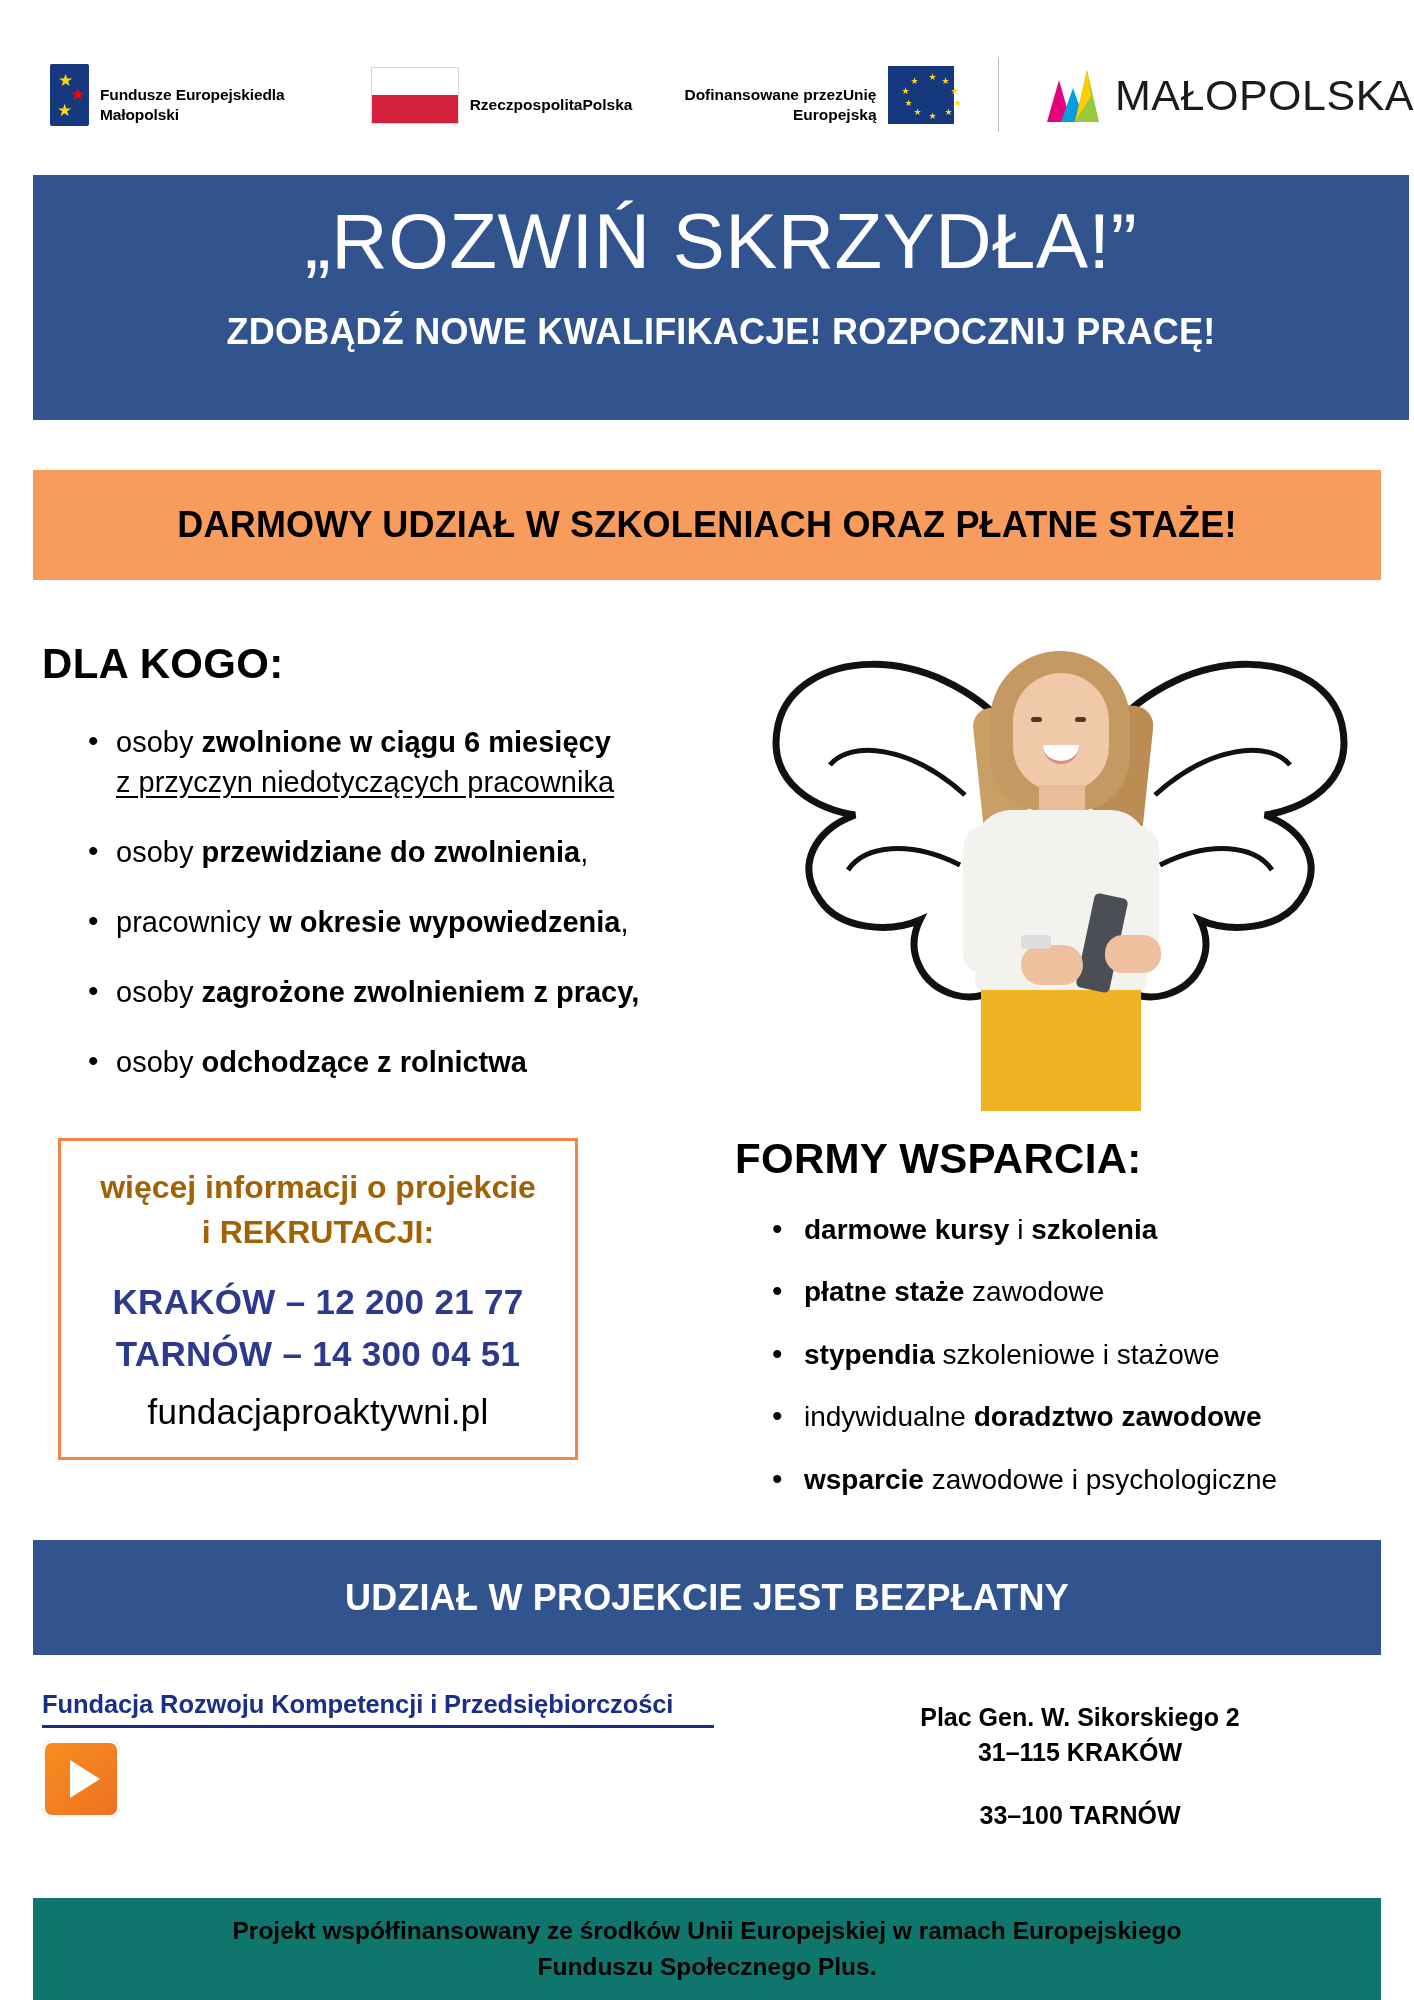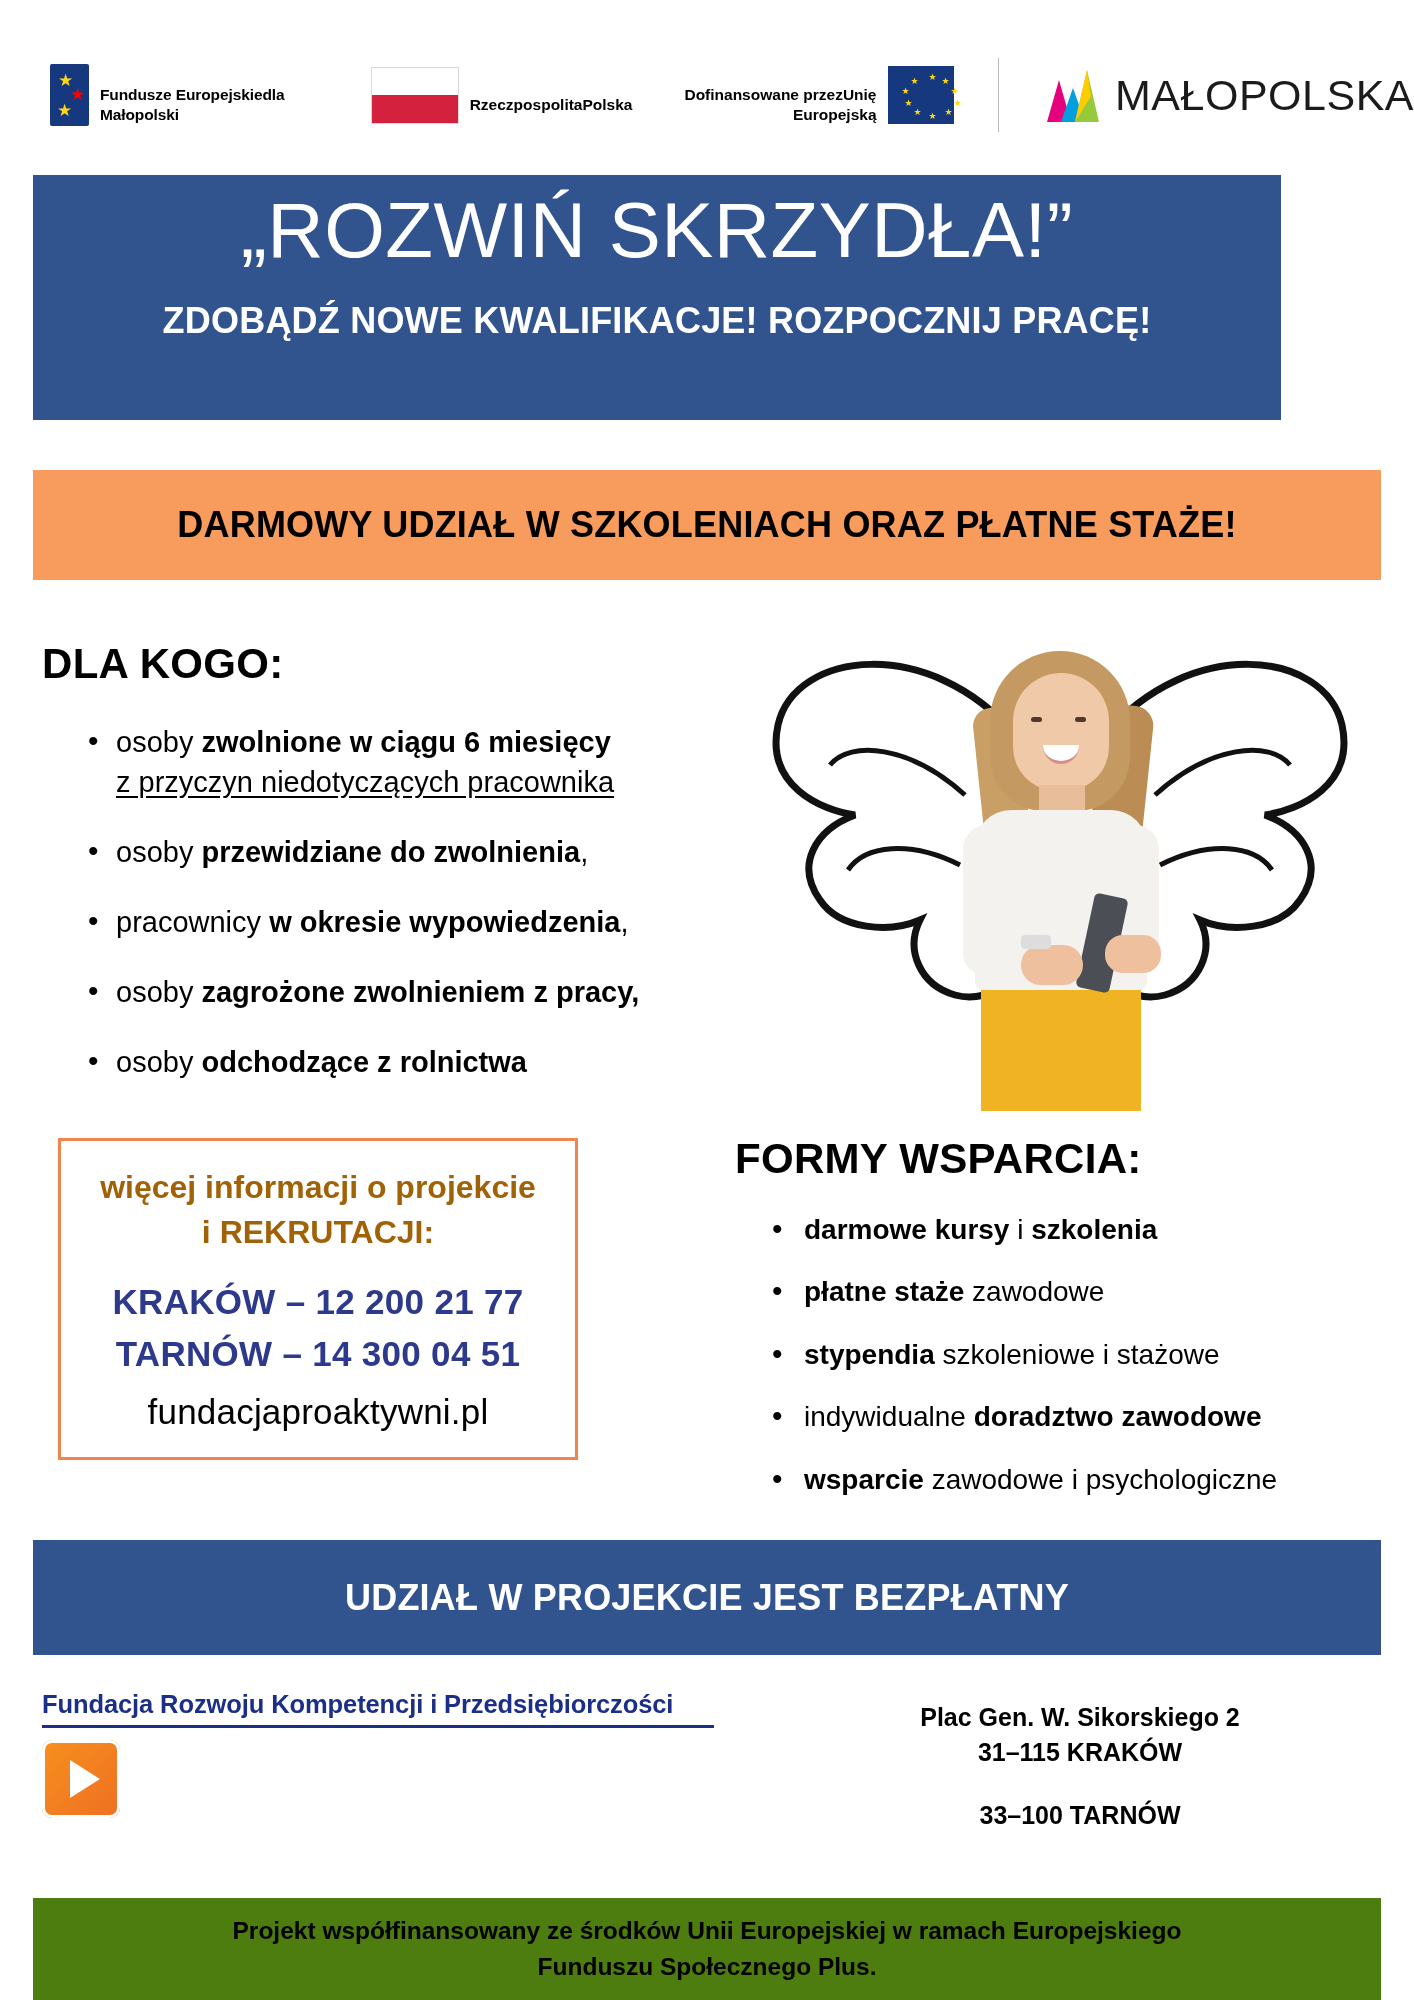--- a/index.html
+++ b/index.html
@@ -116,27 +116,27 @@
     letter-spacing: 0.5px;
     margin-left: 14px;
     color: #1b1b1b;
   }
 
   
   .title-banner {
     position: absolute;
     top: 175px;
     left: 33px;
-    width: 1248px;
+    width: 1376px;
     height: 245px;
     background: #31548f;
     color: #ffffff;
     text-align: center;
     box-sizing: border-box;
-    padding-top: 13px;
+    padding-top: 24px;
   }
   .title-main {
     font-size: 78px;
     font-weight: 400;
     letter-spacing: 0.5px;
     line-height: 1.1;
   }
   .title-sub {
     font-size: 36px;
     font-weight: bold;
@@ -469,21 +469,21 @@
   }
   .addresses .gap { height: 28px; }
 
   
   .orange-bottom {
     position: absolute;
     top: 1898px;
     left: 33px;
     width: 1348px;
     height: 102px;
-    background: #4d7c0f;
+    background: #0f766e;
     display: flex;
     align-items: center;
     justify-content: center;
     text-align: center;
   }
   .orange-bottom span {
     font-size: 24.5px;
     font-weight: bold;
     line-height: 1.45;
     color: #000;

